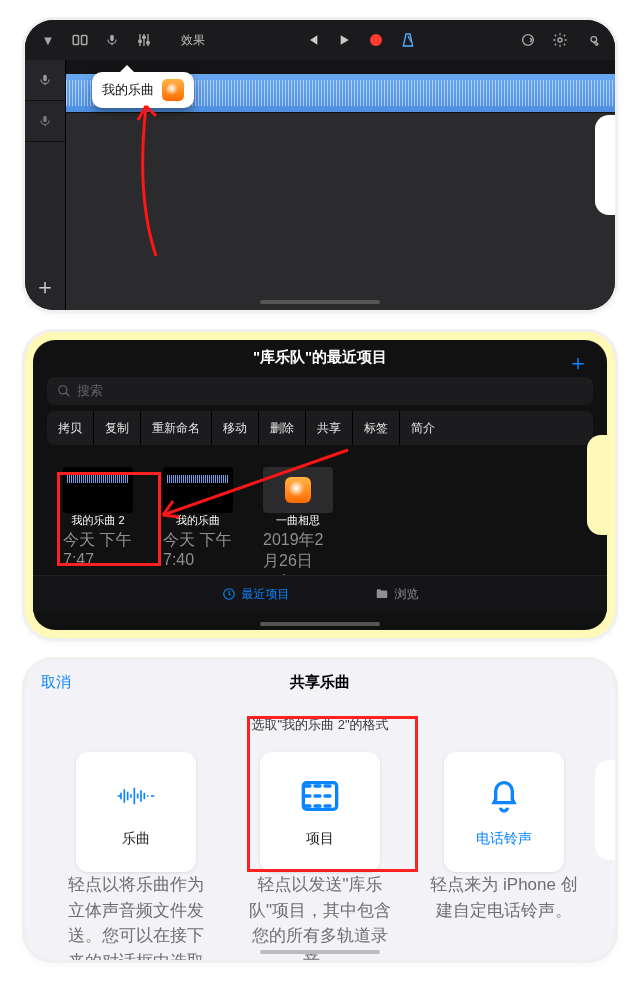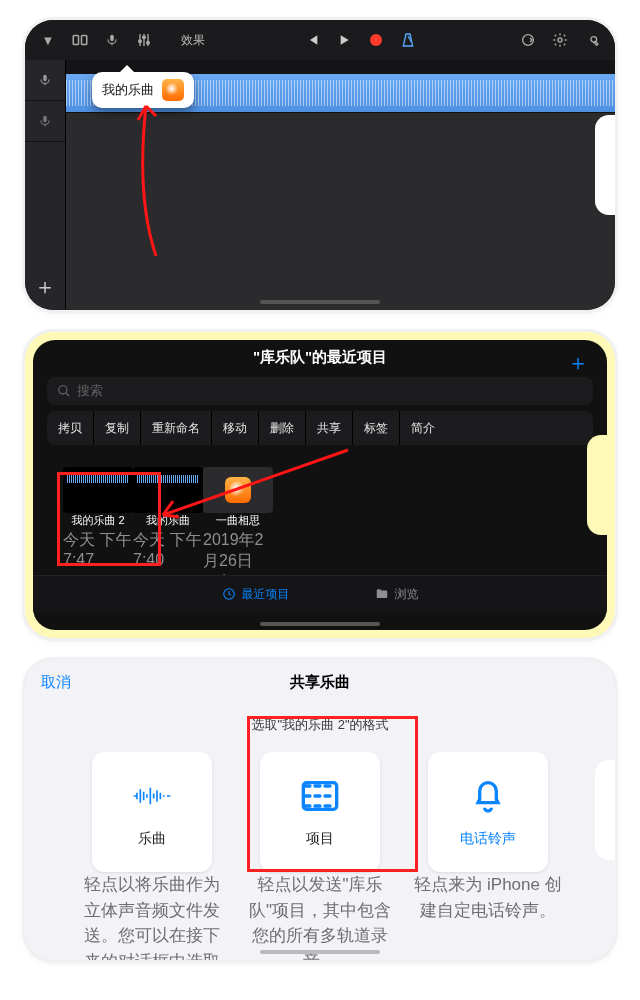--- a/index.html
+++ b/index.html
@@ -81,21 +81,21 @@
   .p2-title{color:#fff;text-align:center;font-size:15px;font-weight:600;padding-top:8px;}
   .p2-plus{position:absolute;top:8px;right:18px;color:var(--blue);font-size:22px;font-weight:300;}
   .searchbar{
     margin:10px 14px 0;height:28px;border-radius:8px;background:#1c1c1e;
     display:flex;align-items:center;gap:6px;padding:0 10px;color:#636366;font-size:13px;
   }
   .ctx-menu{
     margin:6px 14px 0;height:34px;display:flex;background:#1c1c1e;border-radius:8px;overflow:hidden;
   }
   .ctx-item{flex:0 0 auto;padding:0 11px;display:flex;align-items:center;color:#e5e5e7;font-size:12px;border-right:1px solid #000;}
-  .thumbs{display:flex;padding:22px 30px 0;}
+  .thumbs{display:flex;gap:30px;padding:22px 30px 0;}
   .thumb{width:70px;display:flex;flex-direction:column;align-items:center;color:#fff;font-size:11px;}
   .thumb-img{width:70px;height:46px;background:#000;border-radius:4px;position:relative;overflow:hidden;}
   .thumb-img.wave::after{content:"";position:absolute;left:4px;right:4px;top:8px;height:8px;background:repeating-linear-gradient(90deg,#6aa9f2 0,#6aa9f2 1px,transparent 1px,transparent 2px);}
   .thumb-img.logo{background:#2b2b2d;display:flex;align-items:center;justify-content:center;}
   .thumb-img.logo .gb-icon{width:26px;height:26px;border-radius:6px;}
   .thumb small{color:var(--gray-txt);font-size:16px;margin-top:2px;}
   .red-box{position:absolute;border:3px solid #ff2020;}
   .red-box.rb2{top:132px;left:24px;width:98px;height:88px;}
   
   .arrow-svg2{position:absolute;top:105px;left:120px;width:200px;height:90px;pointer-events:none;}
@@ -107,21 +107,21 @@
   .tab.active{color:var(--blue);}
   .home-bar2{position:absolute;bottom:4px;left:50%;transform:translateX(-50%);width:120px;height:4px;border-radius:3px;background:#555;}
   .notch-r2{position:absolute;right:-2px;top:50%;transform:translateY(-50%);width:22px;height:100px;border-radius:14px 0 0 14px;background:#fff9b8;}
 
   
   .p3{height:300px;background:#f2f2f7;position:relative;}
   .p3-header{height:44px;display:flex;align-items:center;justify-content:center;position:relative;}
   .p3-cancel{position:absolute;left:16px;color:var(--blue);font-size:15px;}
   .p3-title{font-size:15px;font-weight:600;}
   .p3-sub{text-align:center;color:#3a3a3c;font-size:13px;margin-top:12px;}
-  .cards{display:flex;justify-content:center;gap:18px;margin-top:18px;padding:0 16px;}
+  .cards{display:flex;justify-content:center;gap:34px;margin-top:18px;padding:0 16px;}
   .card-col{width:150px;display:flex;flex-direction:column;align-items:center;}
   .card{
     width:120px;height:120px;background:#fff;border-radius:12px;
     display:flex;flex-direction:column;align-items:center;justify-content:center;gap:14px;
     box-shadow:0 1px 3px rgba(0,0,0,.1);
   }
   .card svg{width:40px;height:40px;}
   .card-label{font-size:14px;color:#1c1c1e;}
   .card.active .card-label{color:var(--blue);}
   .card-desc{margin-top:0;font-size:17px;line-height:1.5;color:#6d6d72;text-align:center;}

